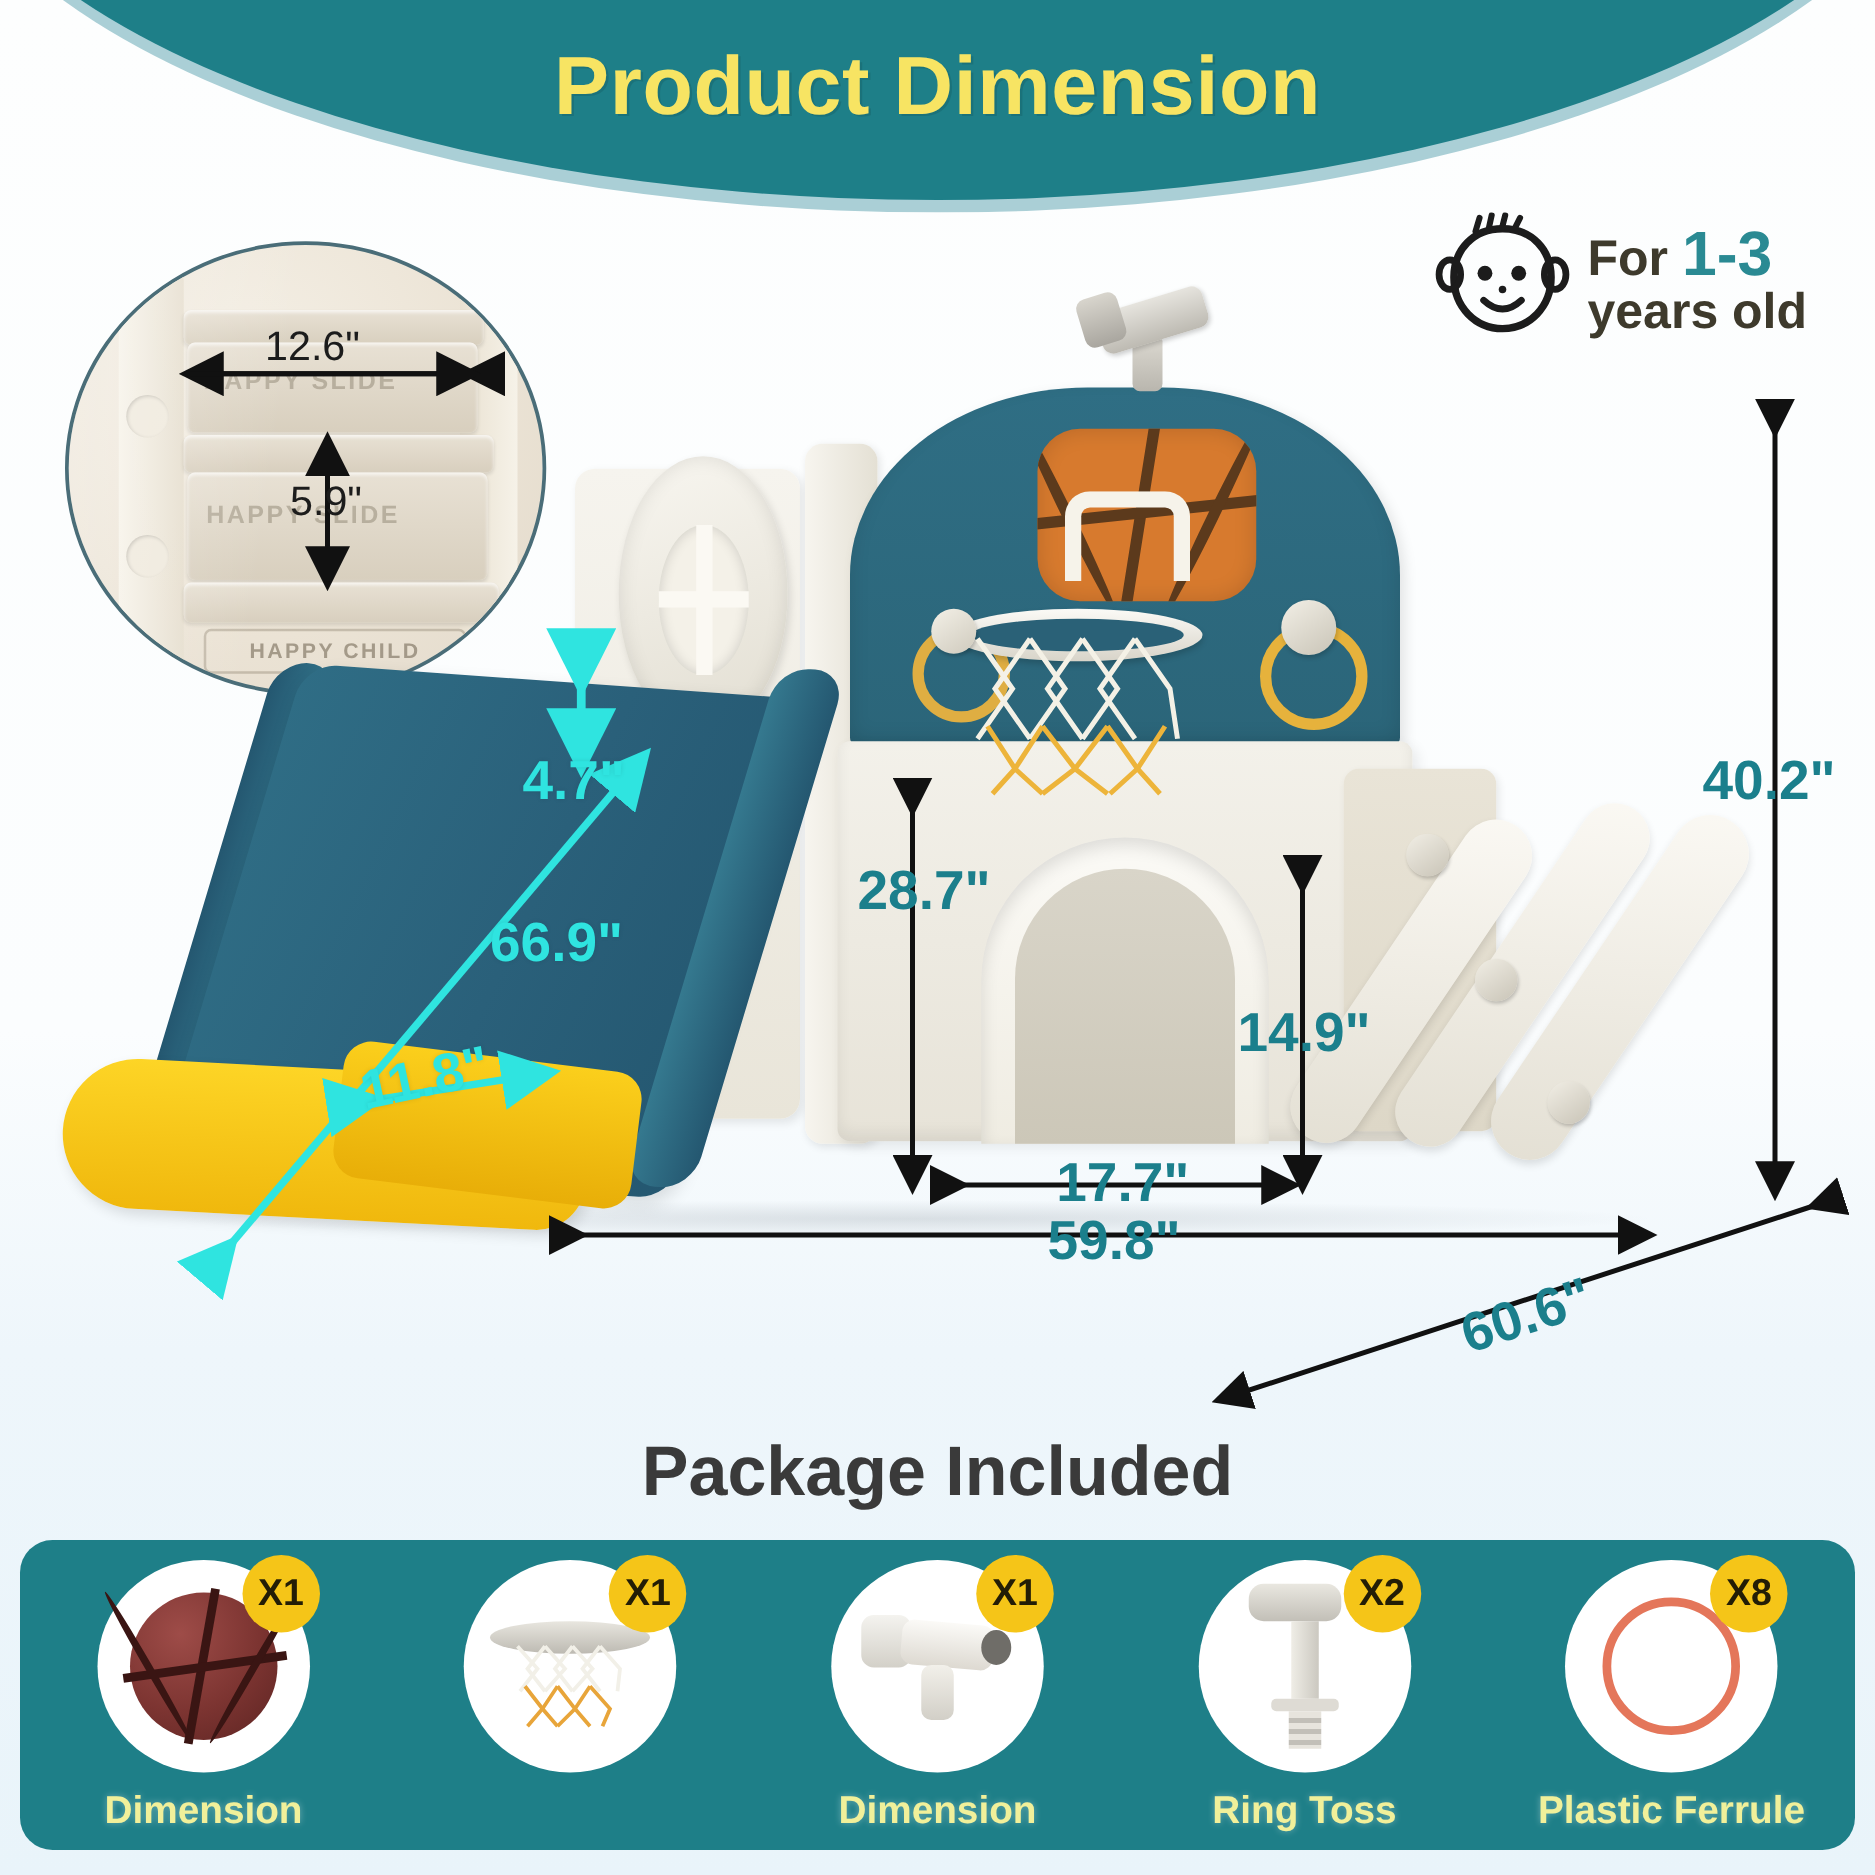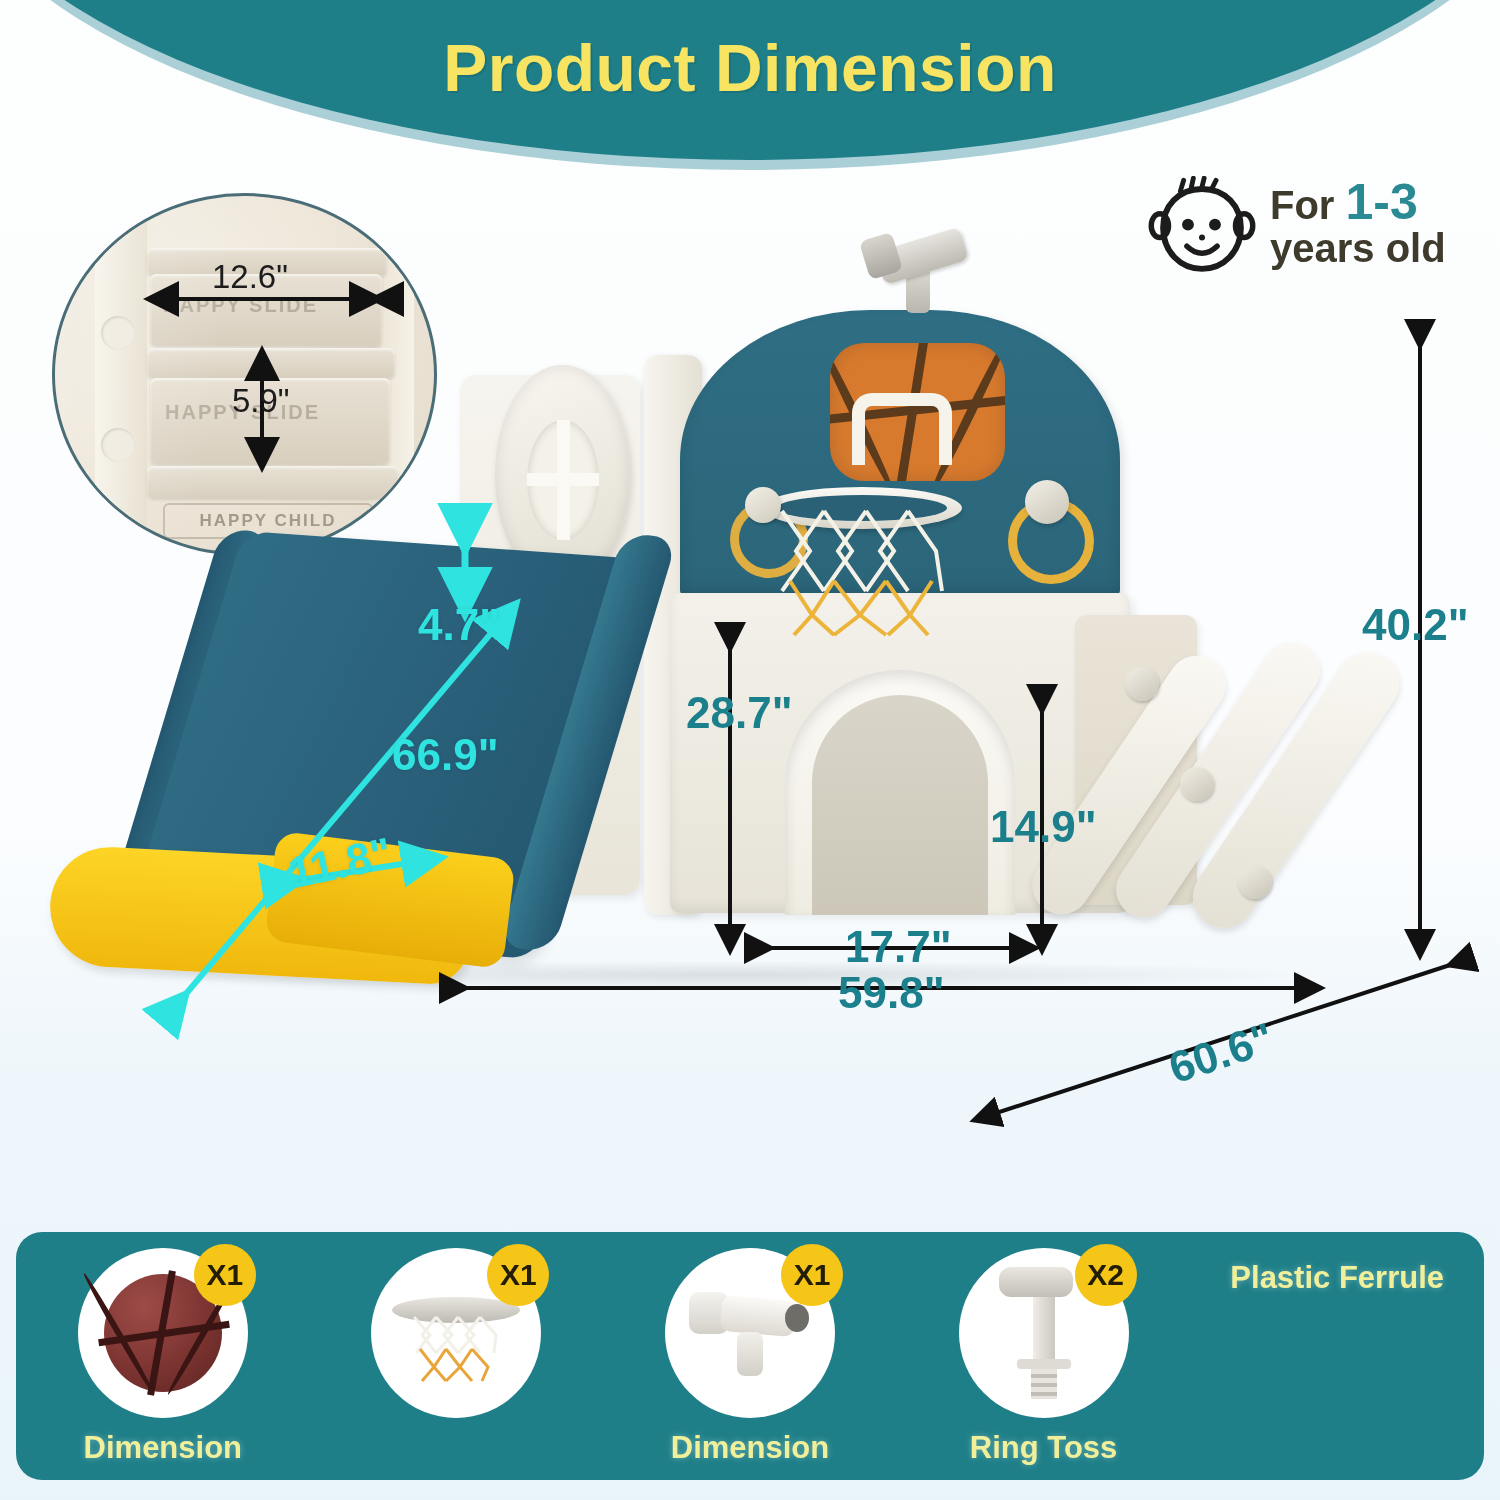--- a/index.html
+++ b/index.html
@@ -40,22 +40,22 @@
   .inset .sheen { position:absolute; left:-40px; top:-60px; width:300px; height:520px;
         background:linear-gradient(120deg, rgba(255,255,255,.55), rgba(255,255,255,0) 60%);
         transform:rotate(-22deg); pointer-events:none; }
   .inset .plate { position:absolute; left:108px; bottom:14px; width:210px; height:36px;
         border:2px solid rgba(160,150,132,.5); border-radius:6px;
         display:flex; align-items:center; justify-content:center;
         color:rgba(140,130,112,.75); font-size:17px; font-weight:bold; letter-spacing:2px;}
   .inset-dimtxt { position:absolute; color:#1c1c1c; font-size:33px; font-weight:500; }
 
   
-  .age-badge { position:absolute; left:1148px; top:176px; width:330px; height:120px;
-        display:flex; gap:14px; }
+  .age-badge { position:absolute; left:1148px; top:164px; width:330px; height:120px;
+        display:flex; align-items:center; gap:14px; }
   .age-text { line-height:1.04; font-size:40px; font-weight:bold; color:#3e3a2c; }
   .age-text .hl { color:#2a8a93; font-size:50px; }
 
   
   .product { position:absolute; left:40px; top:215px; width:1420px; height:860px; }
   .pdShadow{ position:absolute; left:90px; top:745px; width:1200px; height:30px;
         background:radial-gradient(ellipse at center, rgba(120,130,140,.22), rgba(255,255,255,0) 70%); }
 
   
   .house-top { position:absolute; left:640px; top:95px; width:440px; height:290px;
@@ -345,20 +345,21 @@
   <div class="dim cyan" style="left:418px;top:600px;">4.7"</div>
   <div class="dim cyan" style="left:392px;top:730px;">66.9"</div>
   <div class="dim cyan" style="left:288px;top:838px; transform:rotate(-12deg);">11.8"</div>
   <div class="dim teal" style="left:686px;top:688px;">28.7"</div>
   <div class="dim teal" style="left:990px;top:802px;">14.9"</div>
   <div class="dim teal" style="left:845px;top:922px;">17.7"</div>
   <div class="dim teal" style="left:838px;top:968px;">59.8"</div>
   <div class="dim teal" style="left:1362px;top:600px;">40.2"</div>
   <div class="dim teal" style="left:1168px;top:1028px; transform:rotate(-18deg);">60.6"</div>
 
+  <div class="pkg-title">Package Included</div>
 
   <div class="pkg-panel">
 
     <div class="pkg-item">
       <div class="pkg-circle">
         <div class="icon-basketball">
           <i style="left:54px;top:-4px;width:7px;height:126px;transform:rotate(10deg)"></i>
           <i style="left:-6px;top:56px;width:132px;height:7px;transform:rotate(-8deg)"></i>
           <i style="left:12px;top:-10px;width:6px;height:140px;transform:rotate(-30deg);border-radius:50%"></i>
           <i style="left:96px;top:-10px;width:6px;height:140px;transform:rotate(30deg);border-radius:50%"></i>
@@ -415,17 +416,21 @@
           <div class="icon-peg-stem"></div>
           <div style="width:54px;height:10px;margin:0 auto;background:#dedbd4;border-radius:4px"></div>
           <div style="width:26px;height:30px;margin:0 auto;background:repeating-linear-gradient(180deg,#e7e4dd 0 5px,#c2bfb8 5px 9px)"></div>
         </div>
         <div class="pkg-qty">X2</div>
       </div>
       <div class="pkg-label">Ring Toss</div>
     </div>
 
     <div class="pkg-item">
+      <div class="pkg-circle">
+        <div class="icon-ferrule"></div>
+        <div class="pkg-qty">X8</div>
+      </div>
       <div class="pkg-label">Plastic Ferrule</div>
     </div>
 
   </div>
 </div>
 
 </body></html>

